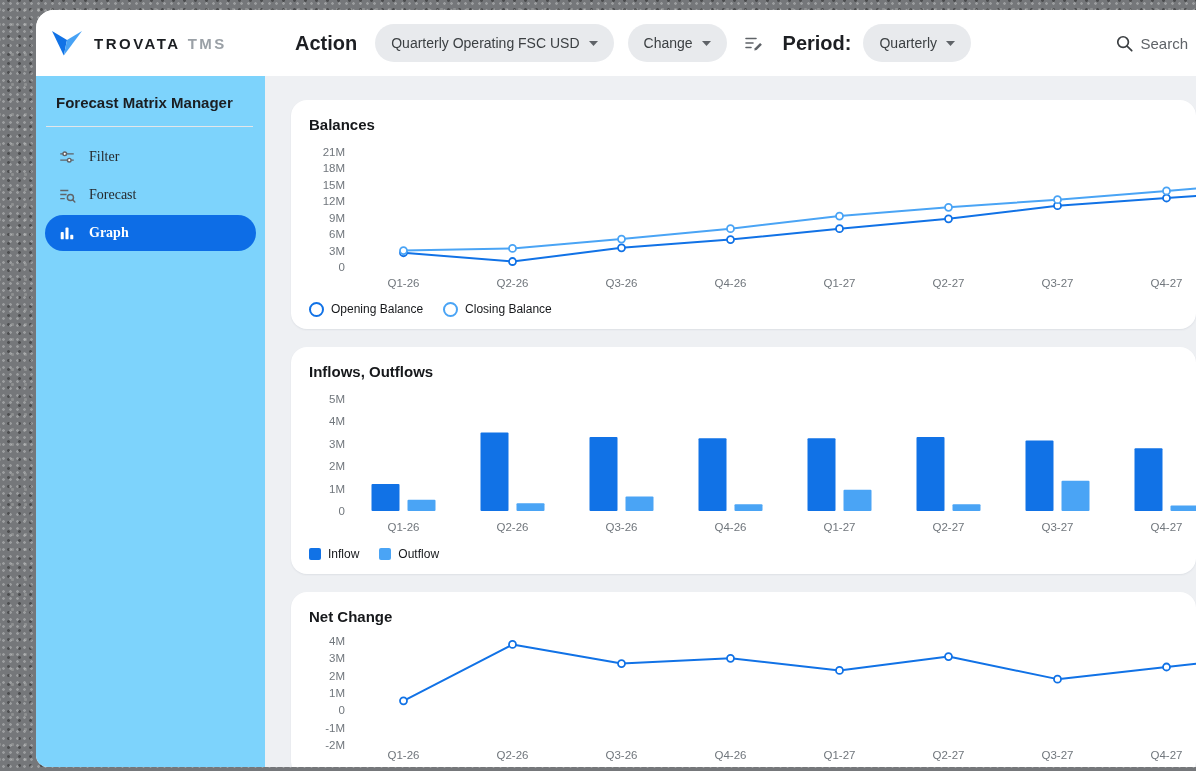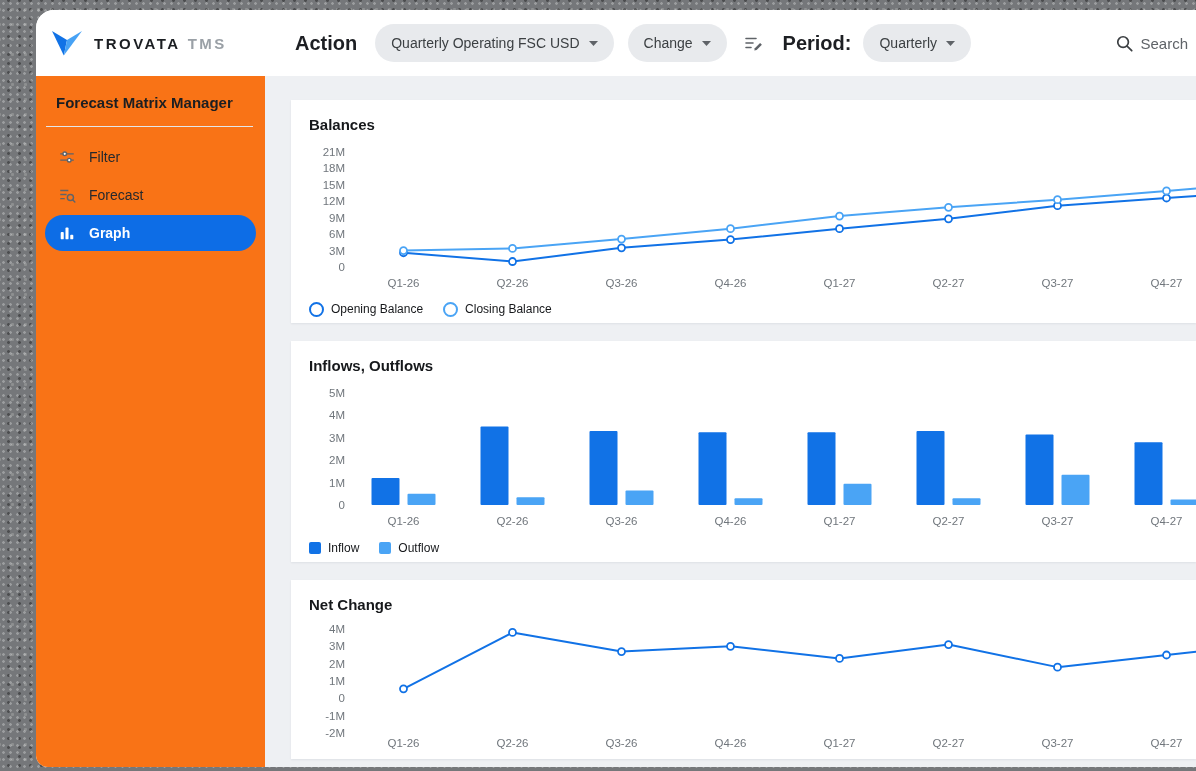--- a/index.html
+++ b/index.html
@@ -34,32 +34,32 @@
     font-family:inherit;font-size:14px;font-weight:500;color:#3c4043;white-space:nowrap;
   }
   .pill-change{margin-left:14px;}
   .pill-scenario{margin-left:18px;}
   .pill-period{margin-left:12px;}
   .icon-btn{background:none;border:none;cursor:pointer;padding:4px;margin-left:12px;display:flex;align-items:center;}
   .hdr-spacer{flex:1;}
   .search{display:flex;align-items:center;gap:6px;cursor:pointer;padding-right:2px;color:#5f6368;font-size:15px;white-space:nowrap;}
   
   .body-row{flex:1;display:flex;min-height:0;}
-  .sidebar{width:229px;flex:0 0 229px;background:#f97316;padding-top:16px;}
+  .sidebar{width:229px;flex:0 0 229px;background:#7dd3fc;padding-top:16px;}
   .sidebar-title{font-size:15px;font-weight:700;color:#1b1e22;padding:0 0 0 20px;line-height:22px;}
   .sidebar-divider{height:1px;background:#e4e6e9;margin:12px 12px 6px 10px;}
-  .nav{padding:6px 9px 0 9px;display:flex;flex-direction:column;gap:2px;}
+  .nav{padding:6px 9px 0 9px;display:flex;flex-direction:column;gap:2px;font-family:Liberation Serif, serif;}
   .nav-item{display:flex;align-items:center;gap:13px;height:36px;border-radius:18px;padding:0 13px;cursor:pointer;
     font-size:14px;font-weight:500;color:#26292d;}
   .nav-item .ni-icon{display:flex;align-items:center;}
   .nav-item.active{color:#fff;font-weight:600;}
   
   .main{flex:1;background:#eef0f3;padding:24px 0 0 26px;overflow:hidden;min-width:0;}
-  .card{background:#fff;border-radius:0;box-shadow:0 1px 2px rgba(20,30,50,.07);
-    padding:14px 0 2px 18px;margin-bottom:18px;overflow:hidden;}
+  .card{background:#fff;border-radius:16px;box-shadow:0 1px 2px rgba(20,30,50,.07);
+    padding:14px 0 8px 18px;margin-bottom:18px;overflow:hidden;}
   .card-title{font-size:15px;font-weight:700;color:#16181b;margin-bottom:6px;line-height:21px;}
   svg.chart{display:block;}
   svg text.tick{fill:#70767c;font-size:11.5px;font-family:"Liberation Sans",sans-serif;}
   .legend{display:flex;align-items:center;gap:20px;margin-top:4px;height:24px;}
   .legend-item{display:flex;align-items:center;gap:7px;cursor:pointer;}
   .legend-label{font-size:12px;font-weight:400;color:#16181b;}
   .ring{width:11px;height:11px;border-radius:50%;border:2px solid #1172e6;background:#fff;display:inline-block;}
   .sq{width:12px;height:12px;border-radius:2px;background:#1172e6;display:inline-block;}
 </style>
 </head>

